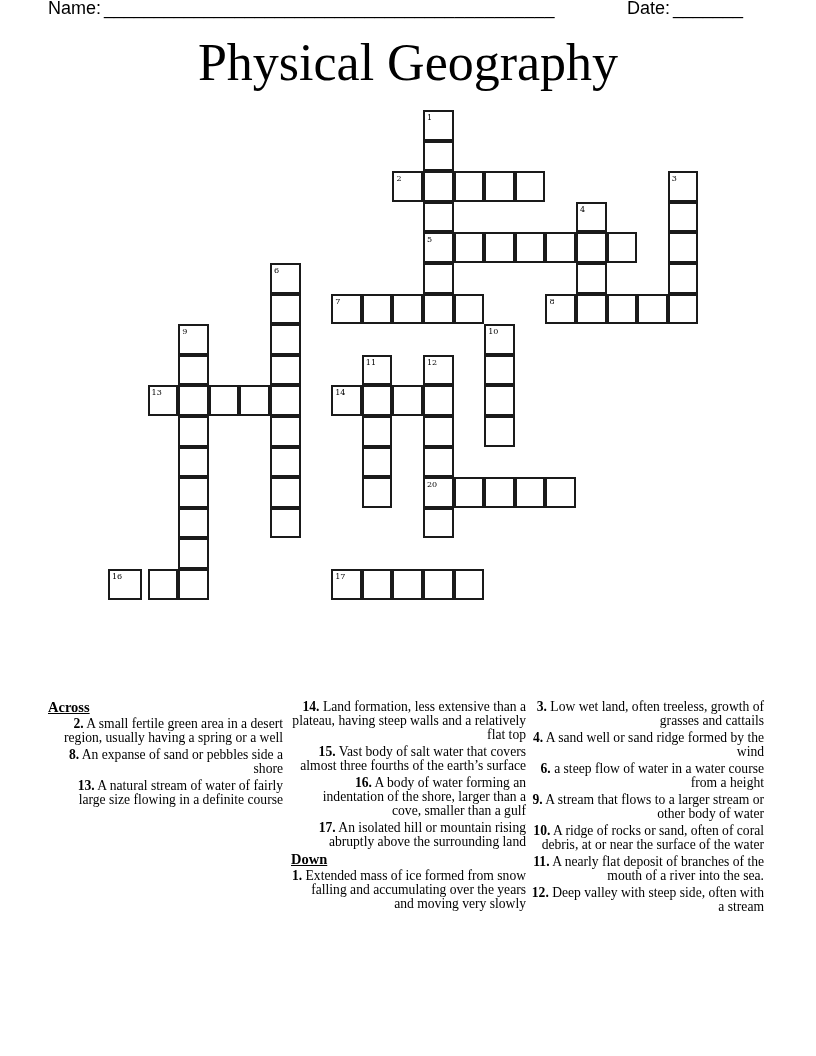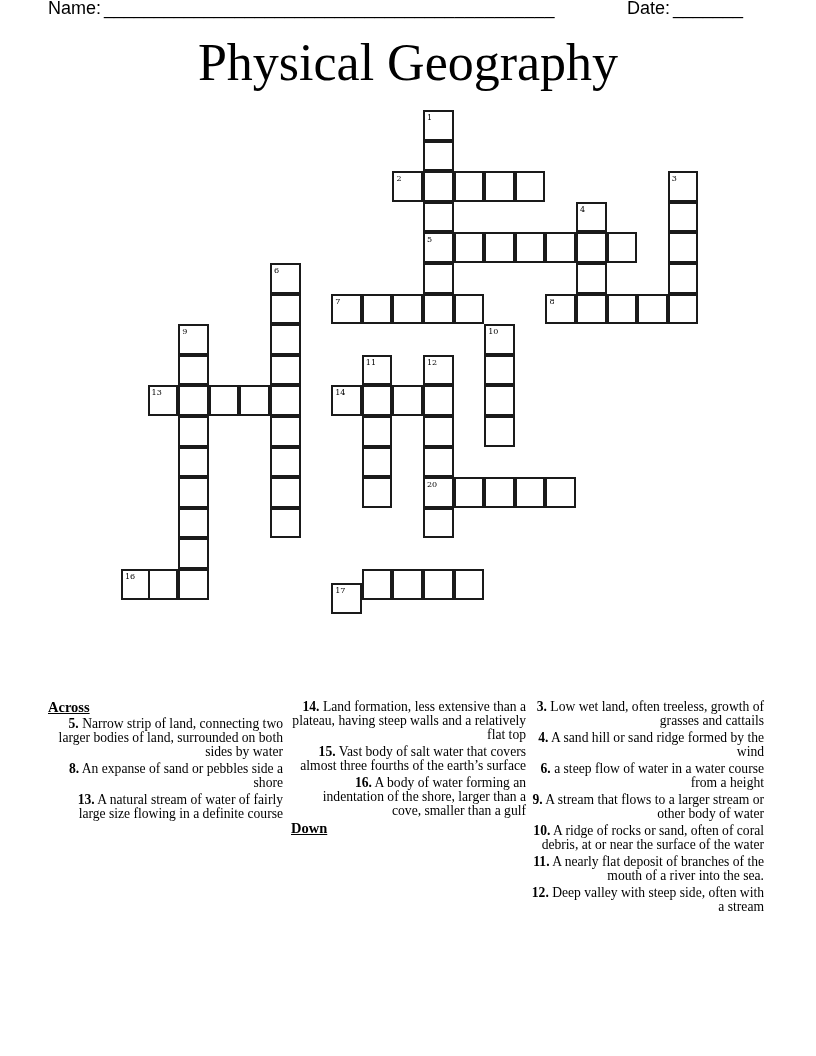--- a/index.html
+++ b/index.html
@@ -148,48 +148,50 @@
     <div class="cell" style="left: 208.8px; top: 385.4px; border-color: rgb(26, 26, 26);"></div>
     <div class="cell" style="left: 239.4px; top: 385.4px; border-color: rgb(26, 26, 26);"></div>
     <div class="cell" style="left: 331.2px; top: 385.4px; border-color: rgb(26, 26, 26);">
       <span class="num">14</span>
     </div>
     <div class="cell" style="left: 392.4px; top: 385.4px; border-color: rgb(26, 26, 26);"></div>
     <div class="cell" style="left: 453.6px; top: 477.2px; border-color: rgb(26, 26, 26);"></div>
     <div class="cell" style="left: 484.2px; top: 477.2px; border-color: rgb(26, 26, 26);"></div>
     <div class="cell" style="left: 514.8px; top: 477.2px; border-color: rgb(26, 26, 26);"></div>
     <div class="cell" style="left: 545.4px; top: 477.2px; border-color: rgb(26, 26, 26);"></div>
-    <div class="cell" style="left: 121px; top: 569px; border-color: rgb(26, 26, 26); padding-left: 30px;">
+    <div class="cell" style="left: 108px; top: 569px; border-color: rgb(26, 26, 26); padding-left: 30px;">
       <span class="num">16</span>
     </div>
     <div class="cell" style="left: 147.6px; top: 569px; border-color: rgb(26, 26, 26);"></div>
-    <div class="cell" style="left: 331.2px; top: 583px; border-color: rgb(26, 26, 26); text-align: center;">
+    <div class="cell" style="left: 331.2px; top: 569px; border-color: rgb(26, 26, 26); text-align: center;">
       <span class="num">17</span>
     </div>
     <div class="cell" style="left: 361.8px; top: 569px; border-color: rgb(26, 26, 26);"></div>
     <div class="cell" style="left: 392.4px; top: 569px; border-color: rgb(26, 26, 26);"></div>
     <div class="cell" style="left: 423px; top: 569px; border-color: rgb(26, 26, 26);"></div>
     <div class="cell" style="left: 453.6px; top: 569px; border-color: rgb(26, 26, 26);"></div>
   </div>
 
 <div class="clues">
   <div class="col col1">
     <div class="section-head">Across</div>
-    <div class="clue"><span class="cnum">5.</span> <span>Narrow strip of land, connecting two larger bodies of land, surrounded on both sides by water</span></div>
+    <div class="clue"><span class="cnum">2.</span> <span>A small fertile green area in a desert region, usually having a spring or a well</span></div>
     <div class="clue"><span class="cnum">8.</span> <span>An expanse of sand or pebbles side a shore</span></div>
     <div class="clue"><span class="cnum">13.</span> <span>A natural stream of water of fairly large size flowing in a definite course</span></div>
   </div>
   <div class="col col2">
     <div class="clue"><span class="cnum">14.</span> <span>Land formation, less extensive than a plateau, having steep walls and a relatively flat top</span></div>
     <div class="clue"><span class="cnum">15.</span> <span>Vast body of salt water that covers almost three fourths of the earth’s surface</span></div>
     <div class="clue"><span class="cnum">16.</span> <span>A body of water forming an indentation of the shore, larger than a cove, smaller than a gulf</span></div>
+    <div class="clue"><span class="cnum">17.</span> <span>An isolated hill or mountain rising abruptly above the surrounding land</span></div>
     <div class="section-head">Down</div>
+    <div class="clue"><span class="cnum">1.</span> <span>Extended mass of ice formed from snow falling and accumulating over the years and moving very slowly</span></div>
   </div>
   <div class="col col3">
     <div class="clue"><span class="cnum">3.</span> <span>Low wet land, often treeless, growth of grasses and cattails</span></div>
-    <div class="clue"><span class="cnum">4.</span> <span>A sand hill or sand ridge formed by the wind</span></div>
+    <div class="clue"><span class="cnum">4.</span> <span>A sand well or sand ridge formed by the wind</span></div>
     <div class="clue"><span class="cnum">6.</span> <span>a steep flow of water in a water course from a height</span></div>
     <div class="clue"><span class="cnum">9.</span> <span>A stream that flows to a larger stream or other body of water</span></div>
     <div class="clue"><span class="cnum">10.</span> <span>A ridge of rocks or sand, often of coral debris, at or near the surface of the water</span></div>
     <div class="clue"><span class="cnum">11.</span> <span>A nearly flat deposit of branches of the mouth of a river into the sea.</span></div>
     <div class="clue"><span class="cnum">12.</span> <span>Deep valley with steep side, often with a stream</span></div>
   </div>
 </div>
 
 </body></html>

